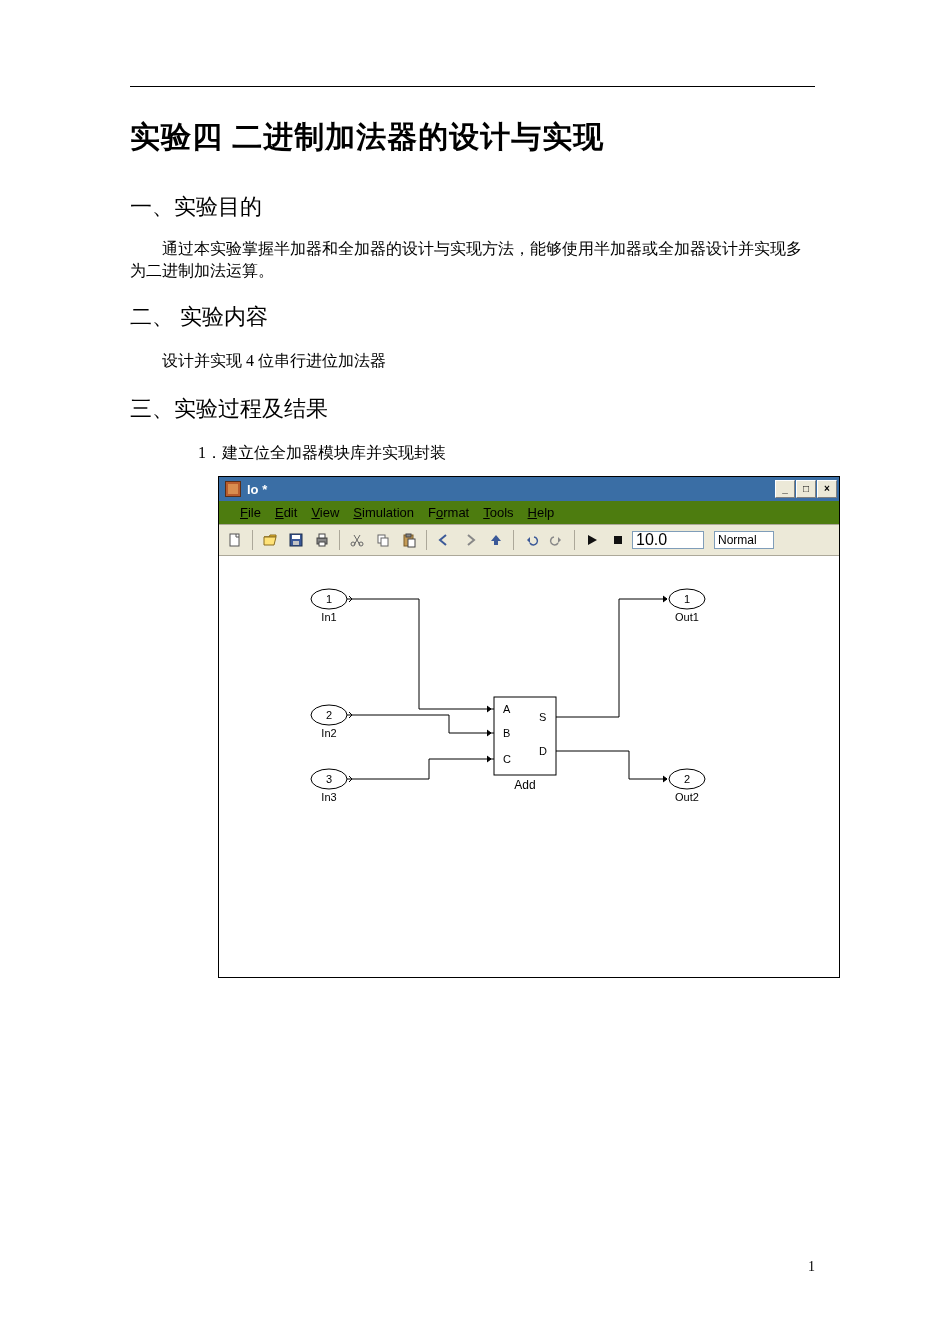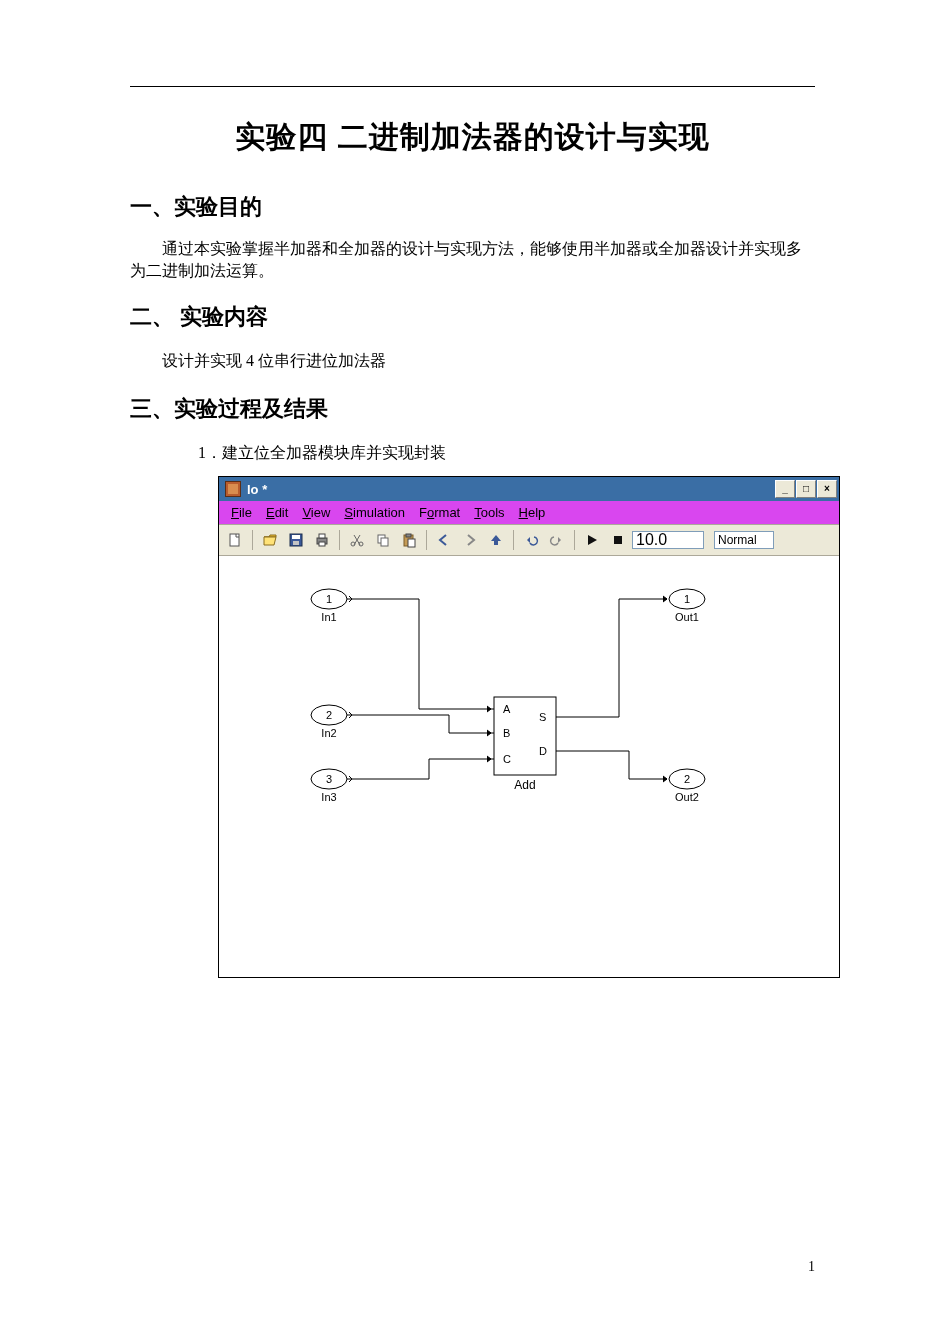--- a/index.html
+++ b/index.html
@@ -1,30 +1,30 @@
 <!DOCTYPE html>
 <html><head>
 <meta charset="utf-8">
 <style>
   body{margin:0;background:#fff;font-family:"SimSun","Songti SC",serif;color:#000}
   .page{width:945px;height:1337px;margin:0 auto;position:relative;box-sizing:border-box;padding:86px 130px 0 130px}
   .rule{border-top:1px solid #000;margin:0 0 30px 0}
-  .title{font-family:"SimHei","Heiti SC",sans-serif;font-size:30px;text-align:center;margin:0 0 34px 0;letter-spacing:1px}
-  .h2{font-family:"SimHei","Heiti SC",sans-serif;font-size:22px;font-weight:bold;margin:20px 0 16px 0}
+  .title{font-family:"SimHei","Heiti SC",sans-serif;font-size:30px;text-align:left;margin:0 0 34px 0;letter-spacing:1px}
+  .h2{font-family:"SimHei","Heiti SC",sans-serif;font-size:22px;font-weight:normal;margin:20px 0 16px 0}
   .para{font-size:16px;line-height:22px;text-indent:2em;margin:0 0 14px 0}
   .para-ni{font-size:16px;line-height:26px;text-indent:2em;margin:12px 0 14px 0}
   .step{font-size:16px;line-height:26px;margin:8px 0 10px 68px}
   .win{width:620px;margin-left:88px;border:1px solid #000;font-family:"Tahoma",sans-serif;font-size:13px;color:#000;background:#ece9d8}
   .tb{display:flex;align-items:center;justify-content:space-between;background:linear-gradient(#3a6ea5,#3a6ea5);height:24px;padding:0 2px}
   .tb-l{display:flex;align-items:center;gap:6px;color:#fff;font-weight:bold;padding-left:4px}
   .tb-ico{width:16px;height:16px;background:#b85c2e;border:1px solid #5a2e17;box-sizing:border-box;position:relative}
   .tb-ico::after{content:"";position:absolute;inset:2px;background:#d98d4f}
   .tb-btns{display:flex;gap:1px}
   .tb-btn{width:18px;height:16px;background:#ece9d8;border:1px solid #808080;border-top-color:#fff;border-left-color:#fff;display:flex;align-items:center;justify-content:center;font-family:"Arial";font-size:10px;font-weight:bold;line-height:1}
-  .menubar{display:flex;gap:2px;padding:2px 6px;background:#d946ef;border-bottom:1px solid #aca899}
+  .menubar{display:flex;gap:2px;padding:2px 15px;background:#4d7c0f;border-bottom:1px solid #aca899}
   .mi{padding:2px 6px;font-size:13px}
   .mi u{text-decoration:underline}
   .toolbar{display:flex;align-items:center;gap:2px;padding:3px 4px;background:#ece9d8;border-bottom:1px solid #aca899}
   .tbtn{width:22px;height:22px;display:flex;align-items:center;justify-content:center;border:1px solid transparent}
   .tbtn svg{width:16px;height:16px}
   .sep{width:1px;height:20px;background:#aca899;margin:0 3px}
   .tinput{width:72px;height:18px;background:#fff;border:1px solid #7f9db9;font-size:16px;padding:0 3px;box-sizing:border-box}
   .tsel{width:60px;height:18px;background:#fff;border:1px solid #7f9db9;font-size:12px;padding:0 3px;box-sizing:border-box}
   .canvas{position:relative;background:#fff;height:420px;border-top:1px solid #fff}
   .canvas svg{position:absolute;inset:0;width:100%;height:100%}

